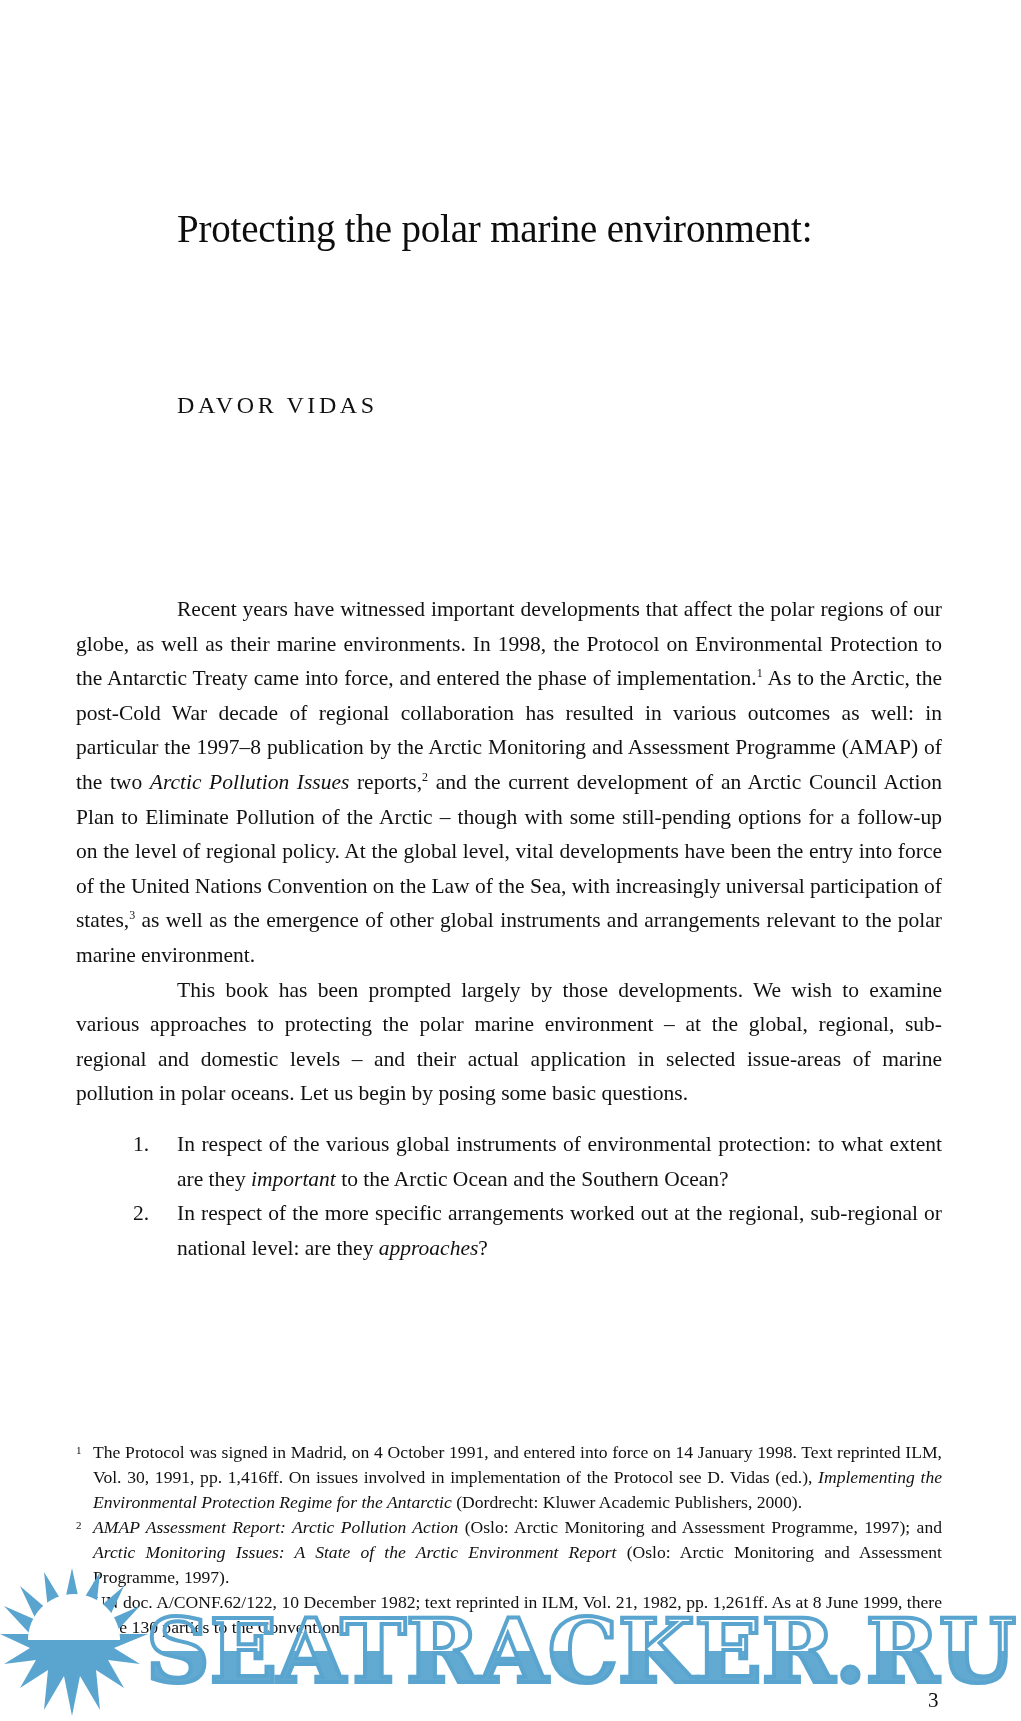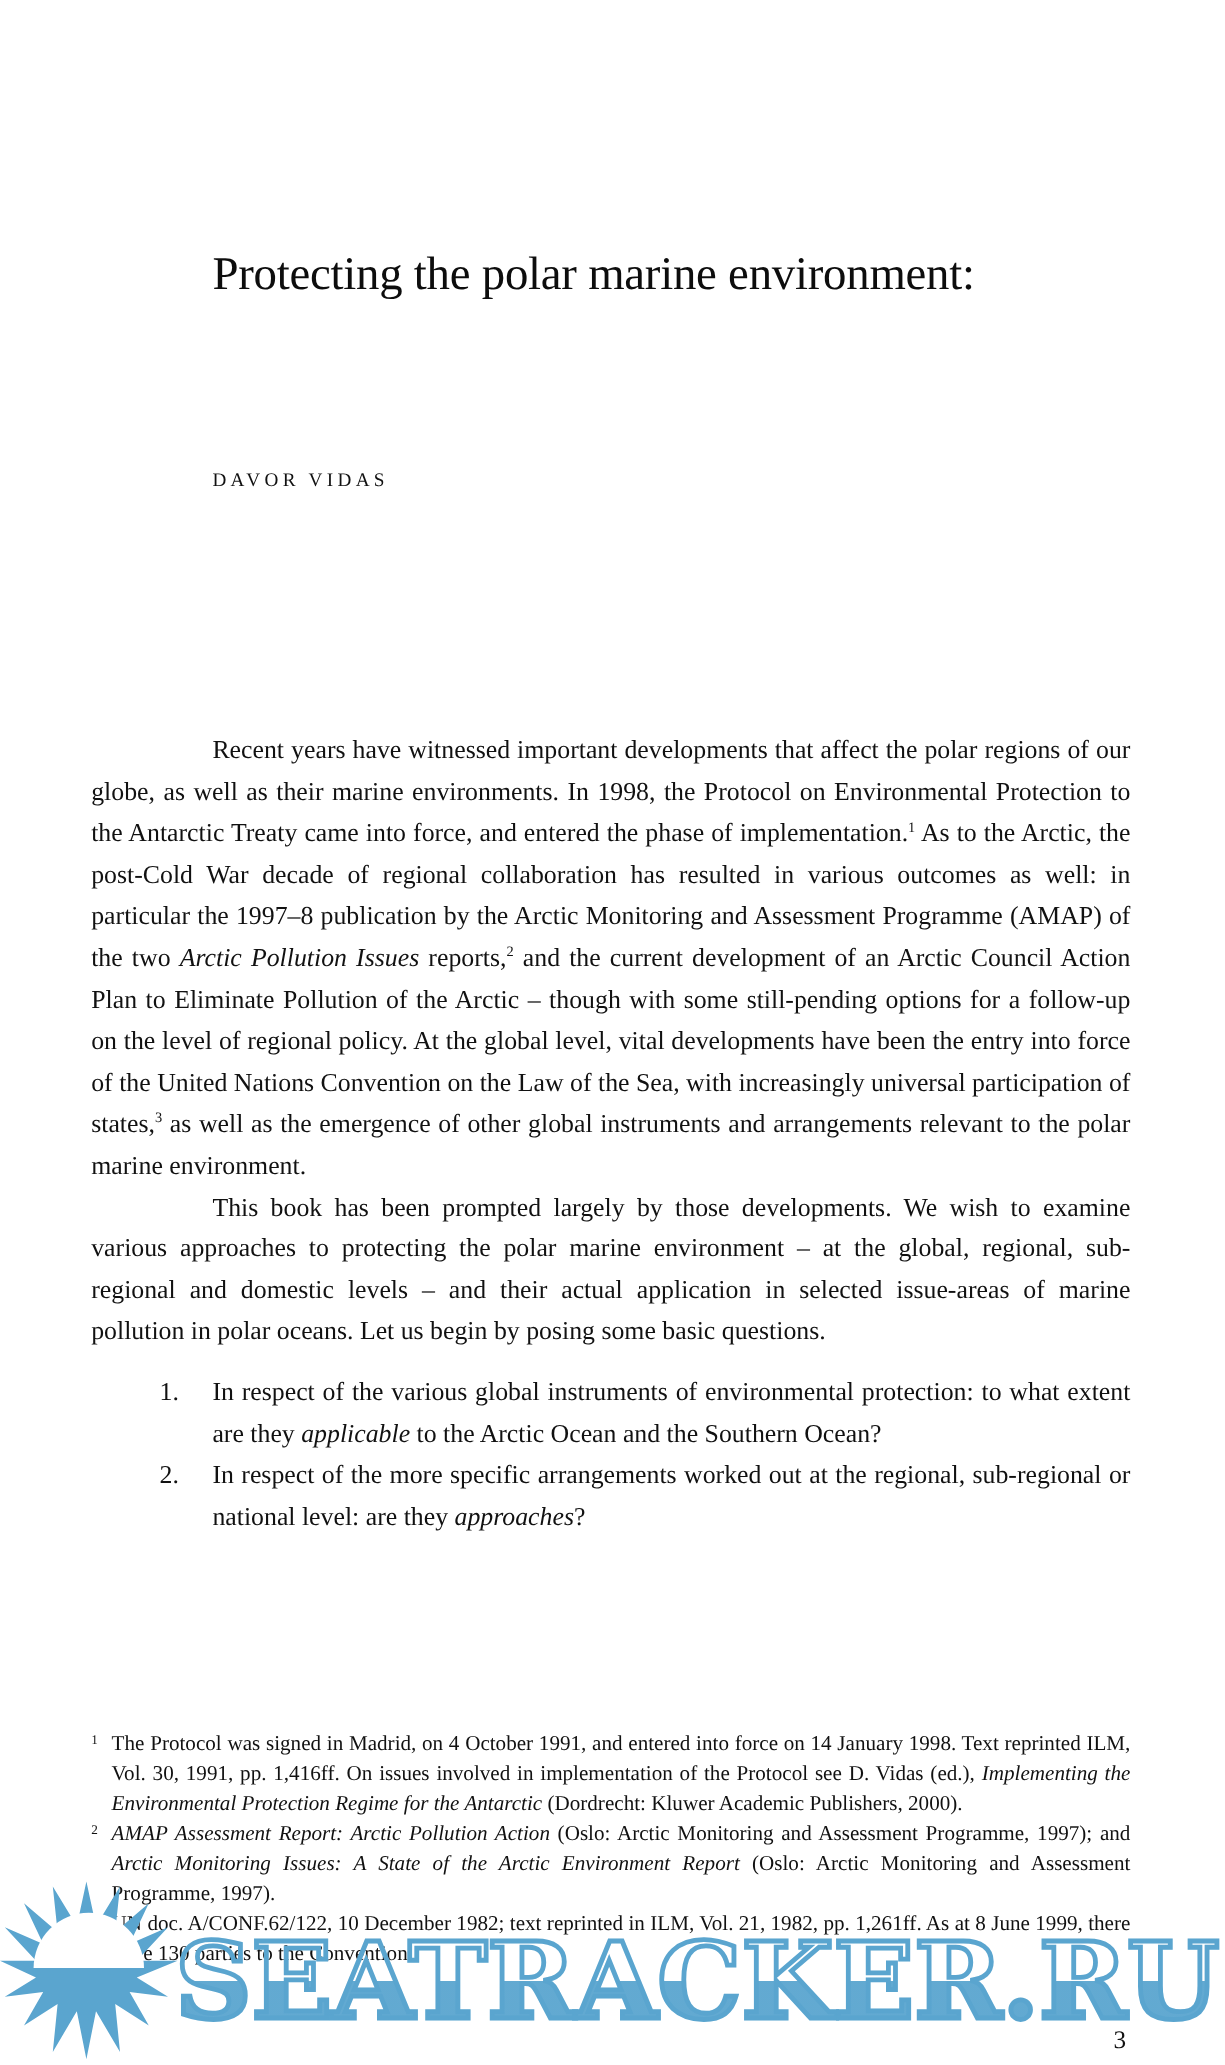--- a/index.html
+++ b/index.html
@@ -4,24 +4,24 @@
 <style>
   html, body { margin: 0; padding: 0; background: #ffffff; }
   body { width: 1021px; height: 1721px; position: relative; overflow: hidden;
          font-family: "Liberation Serif", "DejaVu Serif", serif; color: #111111; }
   .page { position: absolute; left: 0; top: 0; width: 1021px; height: 1515px; }
 
   .title { position: absolute; left: 177px; top: 204px; width: 780px;
            font-size: 39px; line-height: 49px; font-weight: normal; margin: 0; color: #0d0d0d; letter-spacing: -0.2px; }
   .title span { display: block; }
 
-  .author { position: absolute; left: 177px; top: 392px; font-size: 16px; letter-spacing: 3.6px;
+  .author { position: absolute; left: 177px; top: 392px; font-size: 24px; letter-spacing: 3.6px;
             font-weight: normal; color: #111; margin: 0; }
 
-  .body { position: absolute; left: 76px; top: 608px; width: 866px; font-size: 21.5px; line-height: 34.6px;
+  .body { position: absolute; left: 76px; top: 592px; width: 866px; font-size: 21.5px; line-height: 34.6px;
           text-align: justify; }
   .body p { margin: 0; text-indent: 101px; }
   .body i { font-style: italic; }
   sup { font-size: 12px; line-height: 0; vertical-align: 8px; }
 
   .qlist { list-style: none; margin: 16px 0 0 0; padding: 0; }
   .qlist li { position: relative; padding-left: 101px; text-indent: 0; }
   .qlist .num { position: absolute; left: 57px; top: 0; }
 
   .footnotes { position: absolute; left: 76px; top: 1440px; width: 866px; font-size: 17.6px; line-height: 25px;
@@ -42,21 +42,21 @@
     <span>Protecting the polar marine environment:</span>
   </h1>
 
   <div class="author">DAVOR VIDAS</div>
 
   <div class="body">
     <p><span>Recent years have witnessed important developments that affect the polar regions of our globe, as well as their marine environments. In 1998, the Protocol on Environmental Protection to the Antarctic Treaty came into force, and entered the phase of implementation.</span><sup>1</sup><span> As to the Arctic, the post-Cold War decade of regional collaboration has resulted in various outcomes as well: in particular the 1997–8 publication by the Arctic Monitoring and Assessment Programme (AMAP) of the two </span><i>Arctic Pollution Issues</i><span> reports,</span><sup>2</sup><span> and the current development of an Arctic Council Action Plan to Eliminate Pollution of the Arctic – though with some still-pending options for a follow-up on the level of regional policy. At the global level, vital developments have been the entry into force of the United Nations Convention on the Law of the Sea, with increasingly universal participation of states,</span><sup>3</sup><span> as well as the emergence of other global instruments and arrangements relevant to the polar marine environment.</span></p>
     <p>This book has been prompted largely by those developments. We wish to examine various approaches to protecting the polar marine environment – at the global, regional, sub-regional and domestic levels – and their actual application in selected issue-areas of marine pollution in polar oceans. Let us begin by posing some basic questions.</p>
 
     <ol class="qlist">
-      <li><span class="num">1.</span><span>In respect of the various global instruments of environmental protection: to what extent are they </span><i>applicable</i><span> to the Arctic Ocean and the Southern Ocean?</span></li>
+      <li><span class="num">1.</span><span>In respect of the various global instruments of environmental protection: to what extent are they </span><i>important</i><span> to the Arctic Ocean and the Southern Ocean?</span></li>
       <li><span class="num">2.</span><span>In respect of the more specific arrangements worked out at the regional, sub-regional or national level: are they </span><i>approaches</i><span>?</span></li>
     </ol>
   </div>
 
   <div class="footnotes">
     <p class="fn"><span class="fnnum">1</span><span>The Protocol was signed in Madrid, on 4 October 1991, and entered into force on 14 January 1998. Text reprinted ILM, Vol. 30, 1991, pp. 1,416ff. On issues involved in implementation of the Protocol see D. Vidas (ed.), </span><i>Implementing the Environmental Protection Regime for the Antarctic</i><span> (Dordrecht: Kluwer Academic Publishers, 2000).</span></p>
     <p class="fn"><span class="fnnum">2</span><i>AMAP Assessment Report: Arctic Pollution Action</i><span> (Oslo: Arctic Monitoring and Assessment Programme, 1997); and </span><i>Arctic Monitoring Issues: A State of the Arctic Environment Report</i><span> (Oslo: Arctic Monitoring and Assessment Programme, 1997).</span></p>
     <p class="fn"><span class="fnnum">3</span><span>UN doc. A/CONF.62/122, 10 December 1982; text reprinted in ILM, Vol. 21, 1982, pp. 1,261ff. As at 8 June 1999, there were 130 parties to the Convention.</span></p>
   </div>
 

